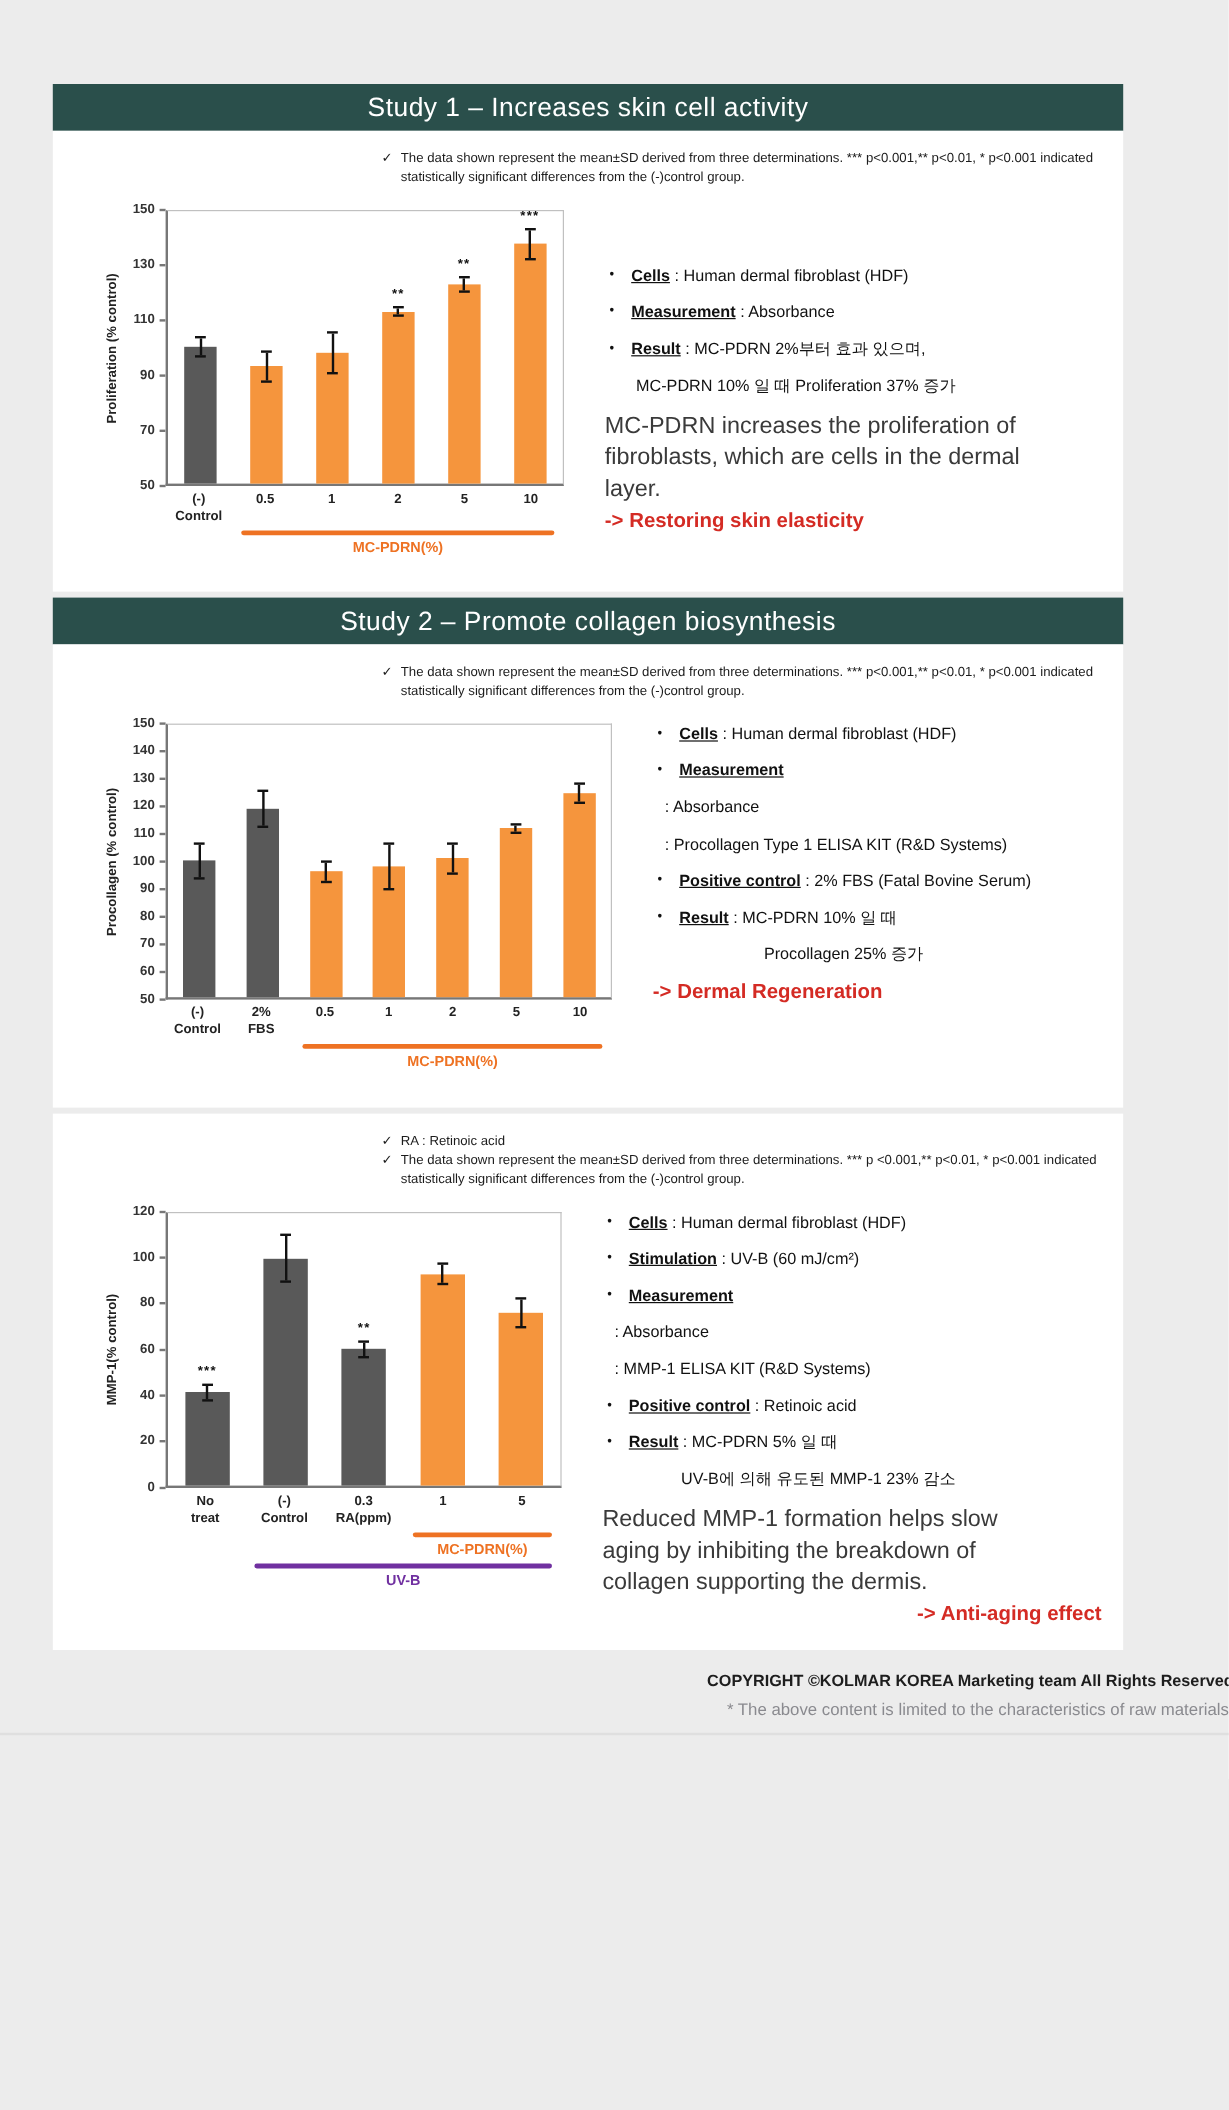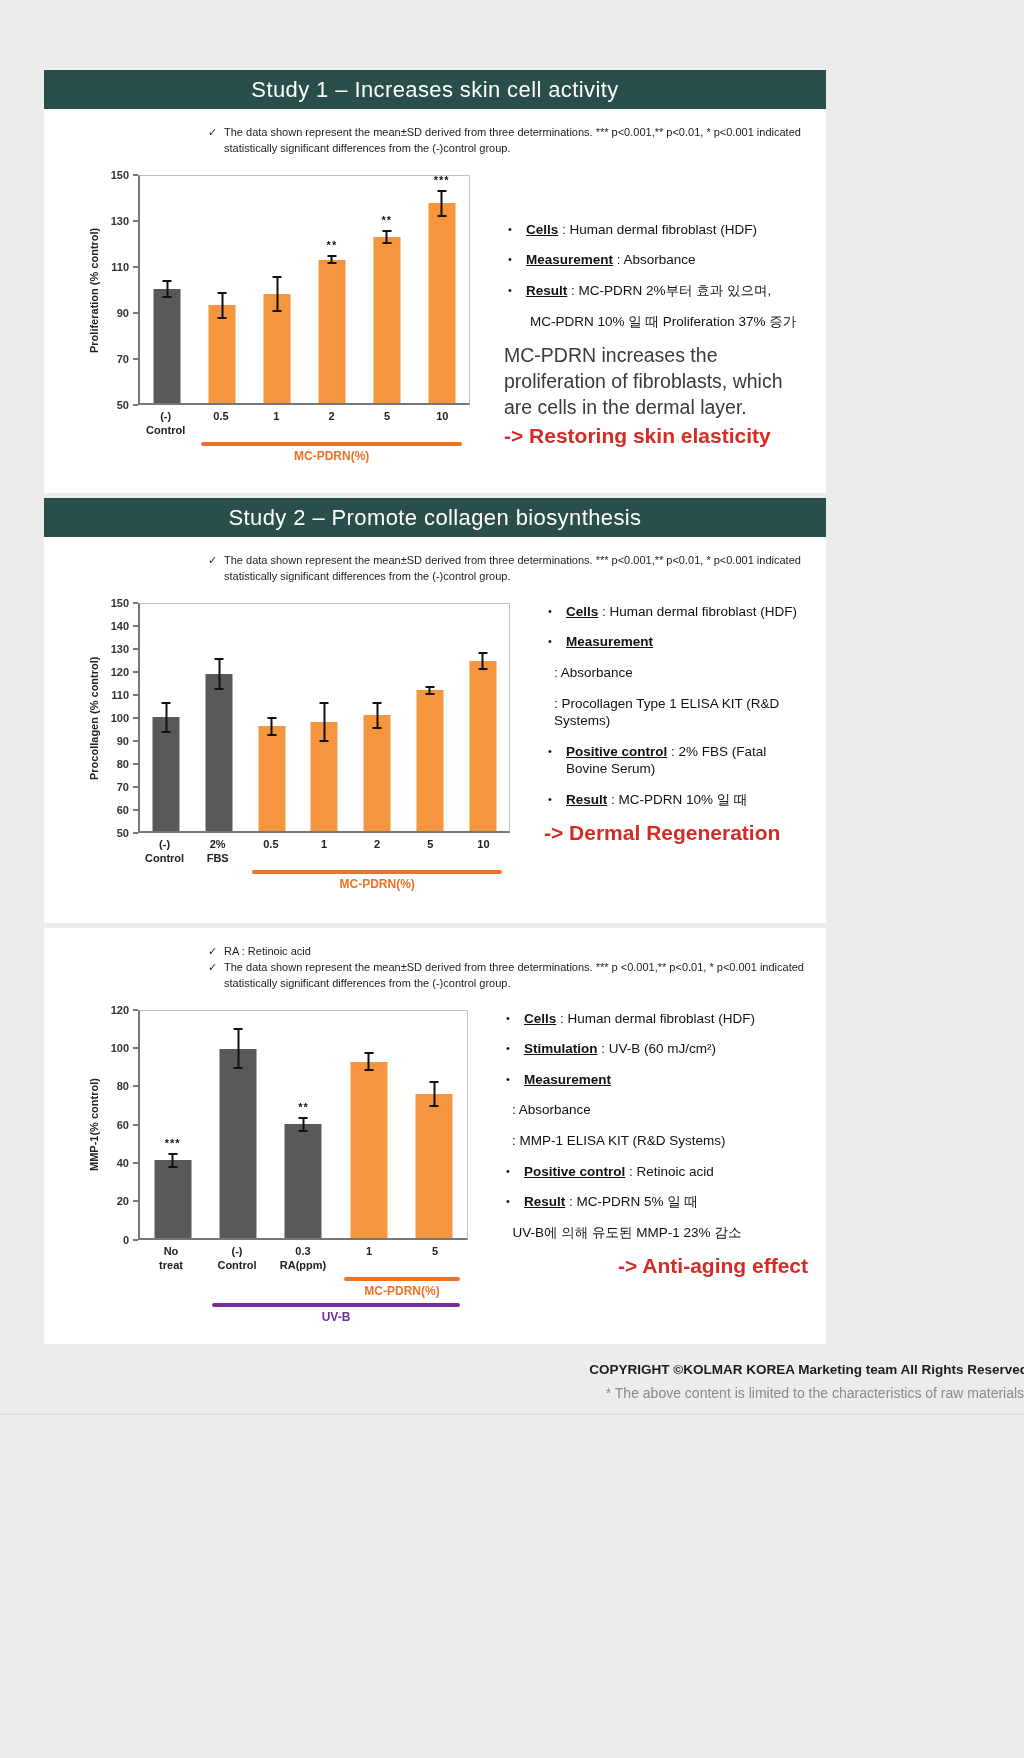--- a/index.html
+++ b/index.html
@@ -1,18 +1,18 @@
 <!DOCTYPE html>
 <html><head>
 <meta charset="utf-8">
 <style>
   * { margin:0; padding:0; box-sizing:border-box; }
   body { font-family: "Liberation Sans", sans-serif; }
   .page { width:1024px; min-height:1758px; background:#ECECEC; padding-top:70px; position:relative; }
-  .content { width:782px; margin:0 auto 0 44px; }
+  .content { width:892px; margin:0 auto 0 44px; }
 
   
   .study { margin-bottom:5px; }
   .study-header { height:39px; display:flex; align-items:center; justify-content:center; }
   .study-title { color:#fff; font-size:22px; font-weight:400; letter-spacing:.4px; }
   .panel { background:#fff; padding:10px 18px 20px 14px; }
   .sec1 .panel { min-height:384px; }
   .sec2 .panel { min-height:386px; }
   .sec3 .panel { min-height:416px; }
 
@@ -59,21 +59,21 @@
   .bullet-row { display:flex; margin-bottom:13px; font-size:13.5px; color:#111; line-height:1.3; }
   .dot { width:22px; flex:none; text-align:left; padding-left:4px; font-size:11px; padding-top:1px; }
   .bullet-row.cont { padding-left:6px; }
   .bullet-row.cont .dot { width:0; }
   .bullet-row.indent { padding-left:22px; }
   .bullet-row.indent .dot { width:0; }
   .bullet-row.center { justify-content:center; padding-right:60px; }
   .bullet-row.center .dot { width:0; }
   .blabel { font-weight:700;text-decoration:underline; }
   .summary { font-size:19.5px; color:#3a3a3a; line-height:1.33; margin-top:12px; max-width:380px; }
-  .conclusion { font-size:21px; font-weight:700; margin-top:3px; }
+  .conclusion { font-size:17px; font-weight:700; margin-top:3px; }
 
   
   .footer { width:940px; margin:18px auto 0 44px; text-align:right; }
   .copyright { font-size:13.5px; font-weight:700; color:#1d1d1d; }
   .disclaimer { font-size:14px; color:#8a8a8f; margin-top:8px; }
   .bottom-rule { margin-top:12px; height:2px; background:#dfdfdf; width:1024px; }
 </style>
 </head>
 <body>
 
@@ -343,20 +343,24 @@
                     <span class="bullet-body">: Procollagen Type 1  ELISA KIT (R&amp;D Systems)</span>
                   </div>
                   <div class="bullet-row ">
                     <span class="dot">•</span>
                     <span class="bullet-body"><b class="blabel">Positive control</b> : 2% FBS (Fatal Bovine Serum)</span>
                   </div>
                   <div class="bullet-row ">
                     <span class="dot">•</span>
                     <span class="bullet-body"><b class="blabel">Result</b> : MC-PDRN 10% 일 때</span>
                   </div>
+                  <div class="bullet-row center">
+                    <span class="dot"></span>
+                    <span class="bullet-body">Procollagen 25% 증가</span>
+                  </div>
                 </div>
           <div class="conclusion" style="color: rgb(212, 43, 36);">-&gt; Dermal Regeneration</div>
         </div>
       </div>
     </div>
   </section>
         <section class="study sec3">
     <div class="panel">
       <div class="notes">
               <div class="note-row">
@@ -484,20 +488,21 @@
                   </div>
                   <div class="bullet-row ">
                     <span class="dot">•</span>
                     <span class="bullet-body"><b class="blabel">Result</b> : MC-PDRN 5% 일 때</span>
                   </div>
                   <div class="bullet-row center">
                     <span class="dot"></span>
                     <span class="bullet-body">UV-B에 의해 유도된 MMP-1 23% 감소</span>
                   </div>
                 </div>
+          <div class="summary">Reduced MMP-1 formation helps slow aging by inhibiting the breakdown of collagen supporting the dermis.</div>
           <div class="conclusion" style="color: rgb(212, 43, 36); text-align: right;">-&gt; Anti-aging effect</div>
         </div>
       </div>
     </div>
   </section>
       </div>
 
     <div class="footer">
       <div class="copyright">COPYRIGHT ©KOLMAR KOREA Marketing team All Rights Reserved</div>
       <div class="disclaimer">* The above content is limited to the characteristics of raw materials.</div>

